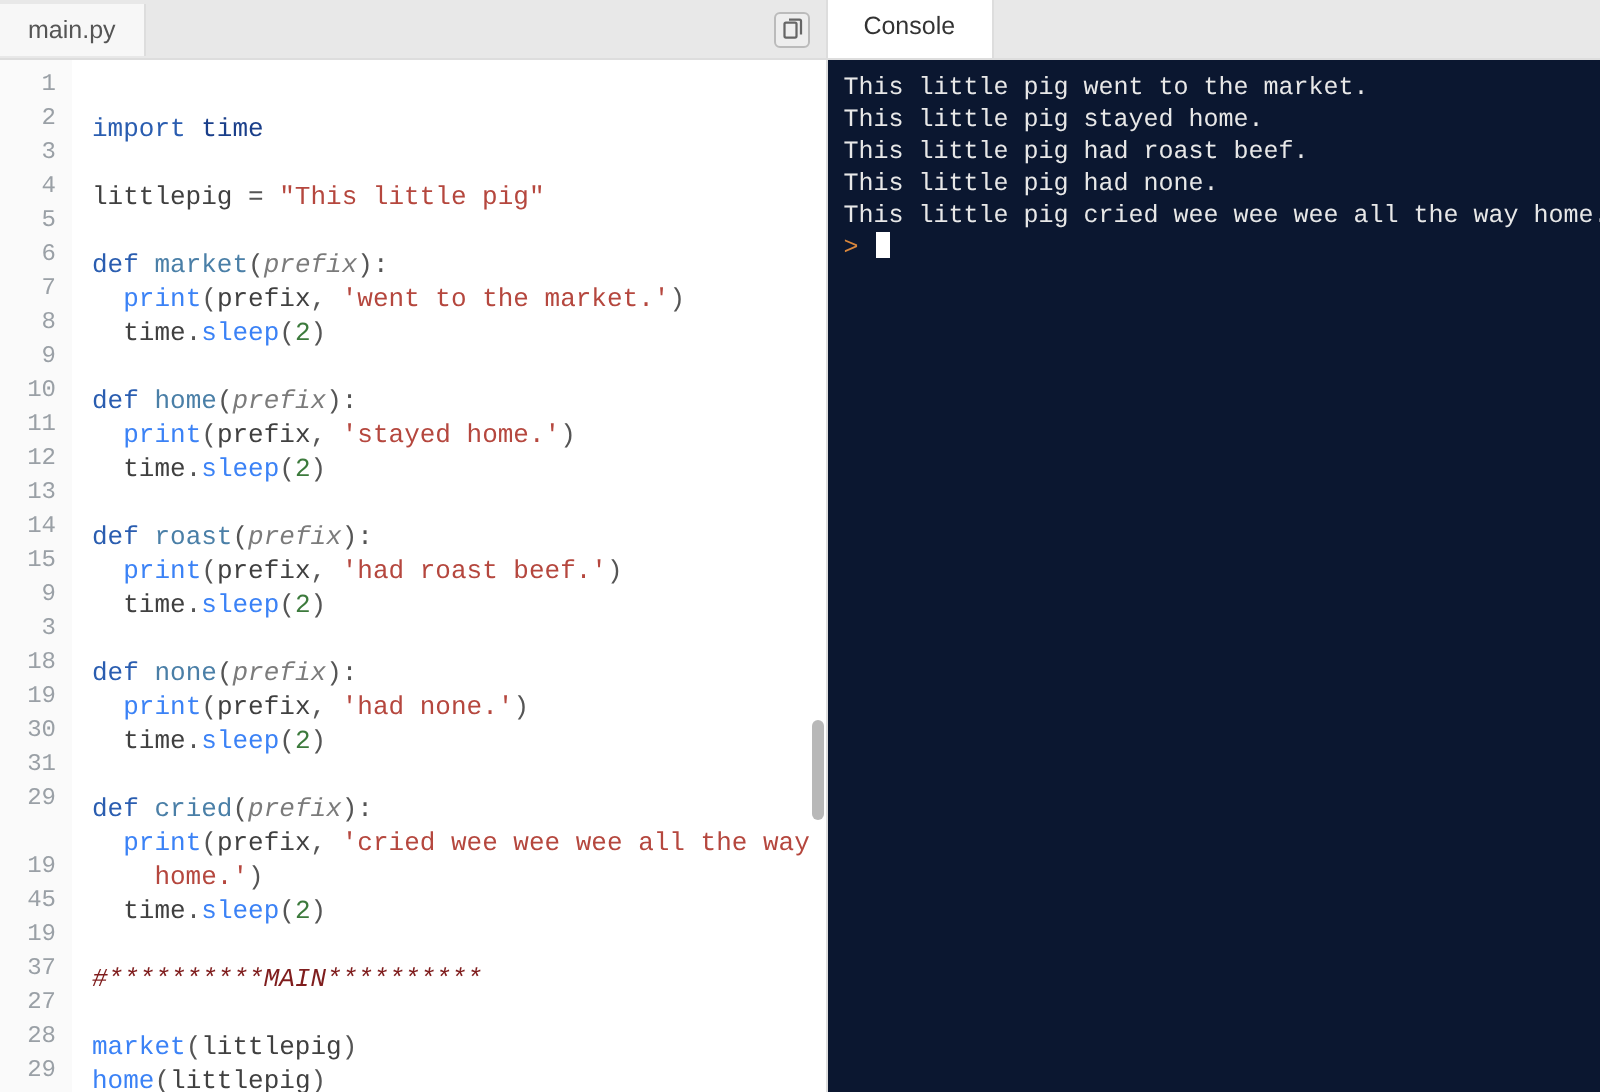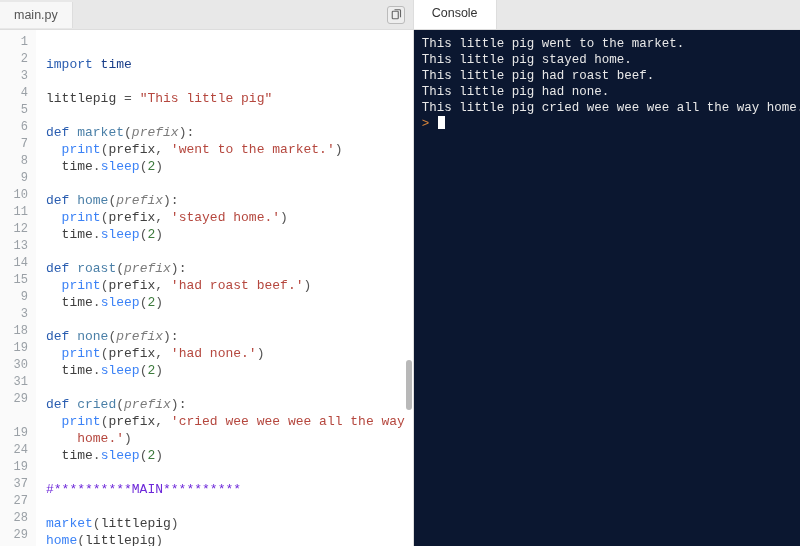--- a/index.html
+++ b/index.html
@@ -80,21 +80,21 @@
 }
 .code .line { height: 17px; }
 .kw { color: #2a5db0; }
 .mod { color: #1a3f8a; }
 .fn { color: #3b82f6; }
 .fnname { color: #4a7fa7; }
 .param-it { color: #7b7b7b; font-style: italic; }
 .str { color: #b5473e; }
 .num { color: #3c7a3c; }
 .punct { color: #555; }
-.cmt { color: #6d28d9; }
+.cmt { color: #7f1d1d; font-style: italic; }
 .ide { color: #404040; }
 .scrollbar-thumb {
   position: absolute;
   right: 1px;
   top: 330px;
   width: 6px;
   height: 50px;
   background: #b8b8b8;
   border-radius: 3px;
 }
@@ -172,21 +172,21 @@
         <div>15</div>
         <div>9</div>
         <div>3</div>
         <div>18</div>
         <div>19</div>
         <div>30</div>
         <div>31</div>
         <div>29</div>
         <div></div>
         <div>19</div>
-        <div>24</div>
+        <div>45</div>
         <div>19</div>
         <div>37</div>
         <div>27</div>
         <div>28</div>
         <div>29</div>
         <div>30</div>
       </div>
     <div class="code"><div class="line"><span class="kw">import</span><span></span><span class="mod"> time</span></div><div class="line"></div><div class="line"><span class="ide">littlepig </span><span class="punct">=</span><span></span><span class="str"> "This little pig"</span></div><div class="line"></div><div class="line"><span class="kw">def </span><span class="fnname">market</span><span class="punct">(</span><span class="param-it">prefix</span><span class="punct">):</span></div><div class="line"><span>  </span><span class="fn">print</span><span class="punct">(</span><span class="ide">prefix</span><span class="punct">, </span><span class="str">'went to the market.'</span><span class="punct">)</span></div><div class="line"><span>  </span><span class="ide">time</span><span class="punct">.</span><span class="fn">sleep</span><span class="punct">(</span><span class="num">2</span><span class="punct">)</span></div><div class="line"></div><div class="line"><span class="kw">def </span><span class="fnname">home</span><span class="punct">(</span><span class="param-it">prefix</span><span class="punct">):</span></div><div class="line"><span>  </span><span class="fn">print</span><span class="punct">(</span><span class="ide">prefix</span><span class="punct">, </span><span class="str">'stayed home.'</span><span class="punct">)</span></div><div class="line"><span>  </span><span class="ide">time</span><span class="punct">.</span><span class="fn">sleep</span><span class="punct">(</span><span class="num">2</span><span class="punct">)</span></div><div class="line"></div><div class="line"><span class="kw">def </span><span class="fnname">roast</span><span class="punct">(</span><span class="param-it">prefix</span><span class="punct">):</span></div><div class="line"><span>  </span><span class="fn">print</span><span class="punct">(</span><span class="ide">prefix</span><span class="punct">, </span><span class="str">'had roast beef.'</span><span class="punct">)</span></div><div class="line"><span>  </span><span class="ide">time</span><span class="punct">.</span><span class="fn">sleep</span><span class="punct">(</span><span class="num">2</span><span class="punct">)</span></div><div class="line"></div><div class="line"><span class="kw">def </span><span class="fnname">none</span><span class="punct">(</span><span class="param-it">prefix</span><span class="punct">):</span></div><div class="line"><span>  </span><span class="fn">print</span><span class="punct">(</span><span class="ide">prefix</span><span class="punct">, </span><span class="str">'had none.'</span><span class="punct">)</span></div><div class="line"><span>  </span><span class="ide">time</span><span class="punct">.</span><span class="fn">sleep</span><span class="punct">(</span><span class="num">2</span><span class="punct">)</span></div><div class="line"></div><div class="line"><span class="kw">def </span><span class="fnname">cried</span><span class="punct">(</span><span class="param-it">prefix</span><span class="punct">):</span></div><div class="line"><span>  </span><span class="fn">print</span><span class="punct">(</span><span class="ide">prefix</span><span class="punct">, </span><span class="str">'cried wee wee wee all the way </span></div><div class="line"><span class="str">    home.'</span><span class="punct">)</span></div><div class="line"><span>  </span><span class="ide">time</span><span class="punct">.</span><span class="fn">sleep</span><span class="punct">(</span><span class="num">2</span><span class="punct">)</span></div><div class="line"></div><div class="line"><span class="cmt">#**********MAIN**********</span></div><div class="line"></div><div class="line"><span class="fn">market</span><span class="punct">(</span><span class="ide">littlepig</span><span class="punct">)</span></div><div class="line"><span class="fn">home</span><span class="punct">(</span><span class="ide">littlepig</span><span class="punct">)</span></div><div class="line"><span class="fn">roast</span><span class="punct">(</span><span class="ide">littlepig</span><span class="punct">)</span></div><div class="line"><span class="fn">none</span><span class="punct">(</span><span class="ide">littlepig</span><span class="punct">)</span></div></div>
     <div class="scrollbar-thumb"></div>
   </div>

